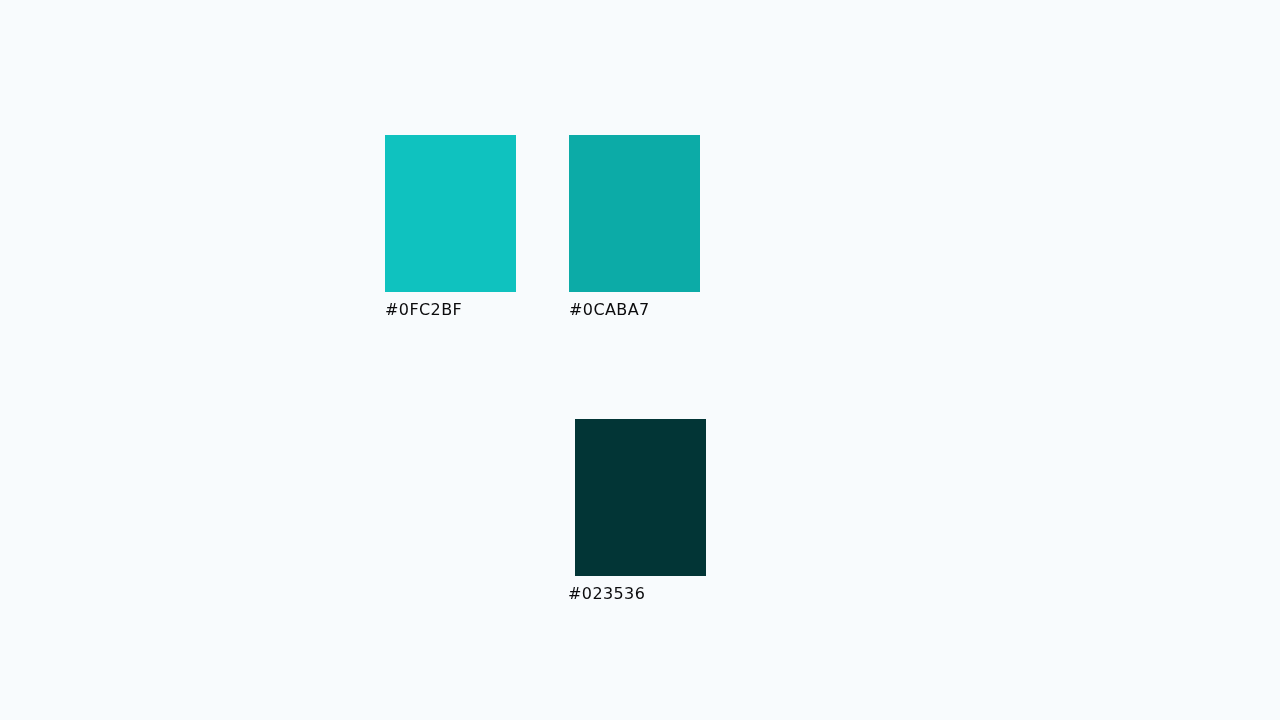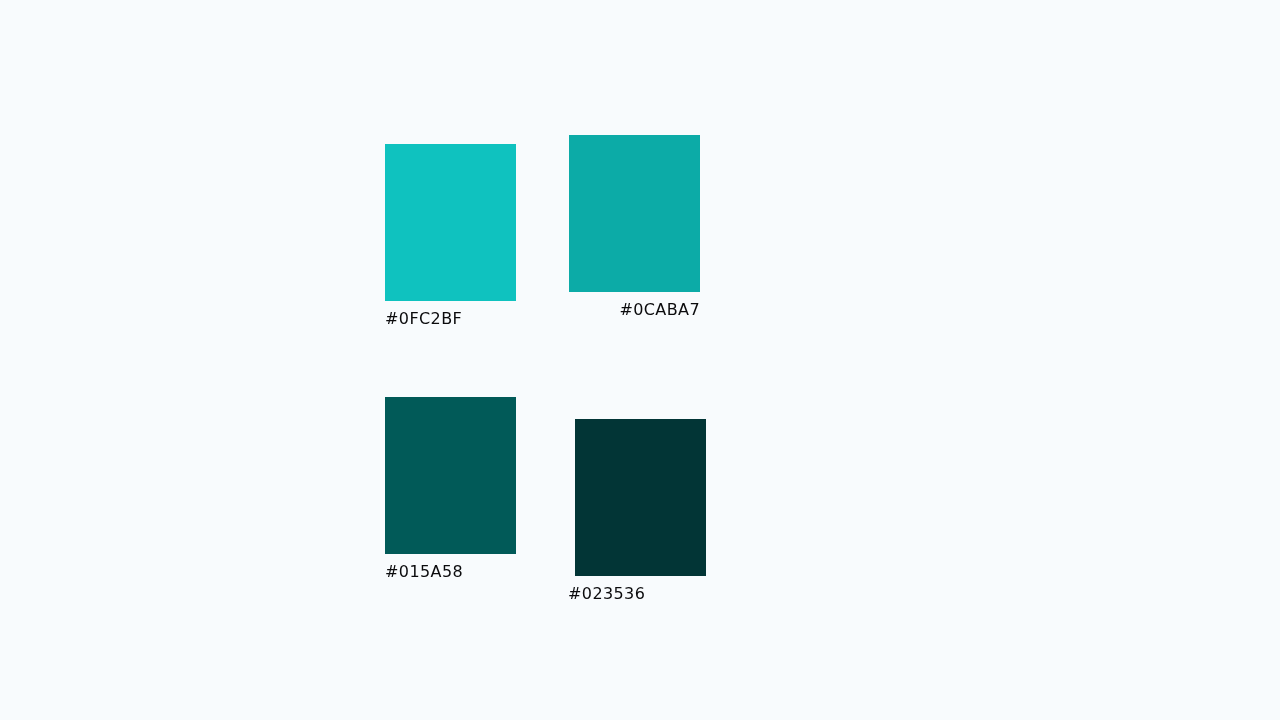--- a/index.html
+++ b/index.html
@@ -38,22 +38,22 @@
     margin-top: 7px;
     font-family: "DejaVu Sans", sans-serif;
     font-size: 16px;
     line-height: 22px;
     letter-spacing: 0.4px;
     color: #0b0b0d;
     white-space: nowrap;
   }
 
   
-  #card-0 { left: 385px; top: 144px; }
-  #card-1 { left: 569px; top: 135px; text-align: right; }
+  #card-0 { left: 385px; top: 135px; }
+  #card-1 { left: 569px; top: 135px; }
   #card-2 { left: 766px; top: 135px; }
 
   
   #card-3 { left: 385px; top: 397px; }
   #card-4 { left: 575px; top: 419px; }
   
   #card-4 .swatch-label { margin-left: -7px; }
 </style>
 </head>
 <body style="background-color: rgb(248, 251, 253);">
@@ -64,23 +64,19 @@
     <span class="swatch-chip" id="chip-0" style="background-color: rgb(15, 194, 191);"></span>
     <span class="swatch-label" style="color: rgb(11, 11, 13);">#0FC2BF</span>
   </div>
 
   <div class="swatch-card" id="card-1">
     <span class="swatch-chip" id="chip-1" style="background-color: rgb(12, 171, 167);"></span>
     <span class="swatch-label" style="color: rgb(11, 11, 13);">#0CABA7</span>
   </div>
 
 
-  <div class="swatch-card" id="card-3">
-    <span class="swatch-chip" id="chip-3" style="background-color: rgb(1, 90, 88);"></span>
-    <span class="swatch-label" style="color: rgb(11, 11, 13);">#015A58</span>
-  </div>
 
   <div class="swatch-card" id="card-4">
     <span class="swatch-chip" id="chip-4" style="background-color: rgb(2, 53, 54);"></span>
     <span class="swatch-label" style="color: rgb(11, 11, 13);">#023536</span>
   </div>
 
 </div>
 
 </body></html>

